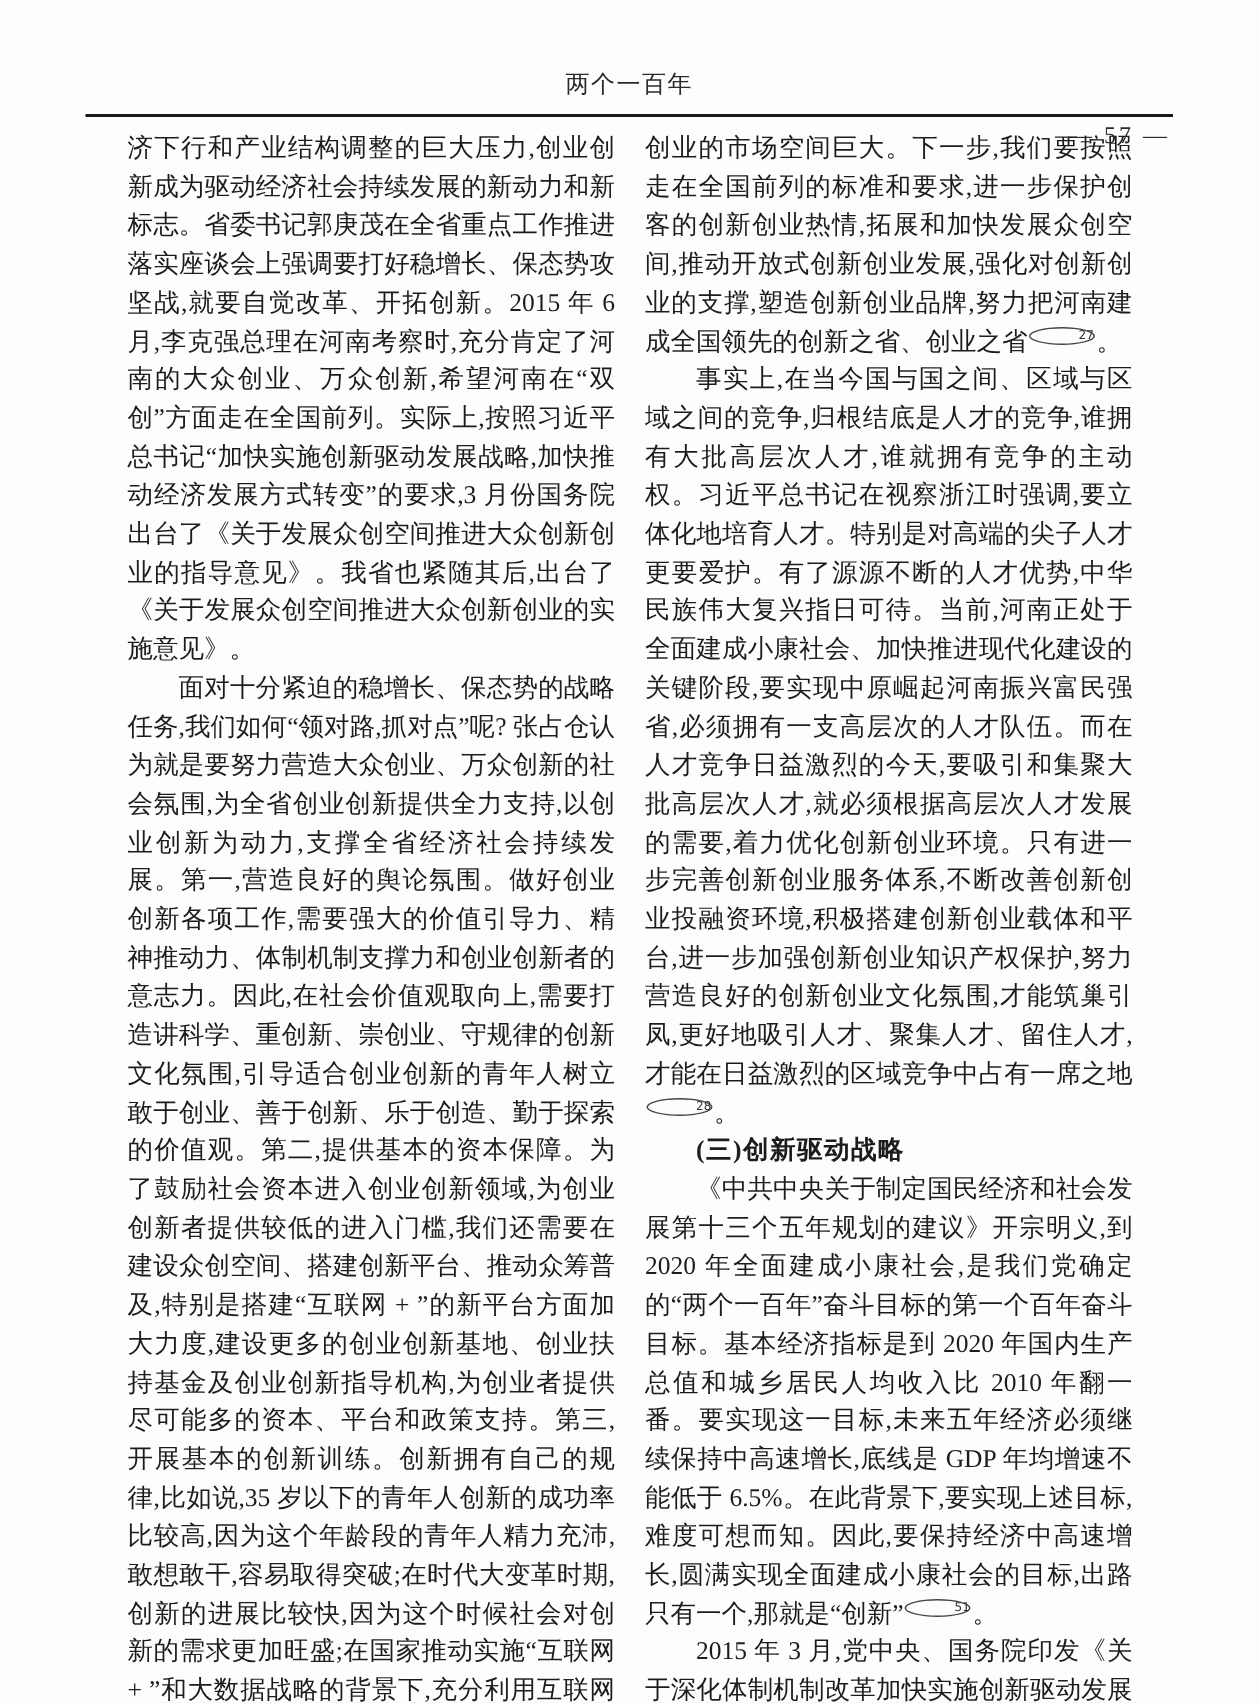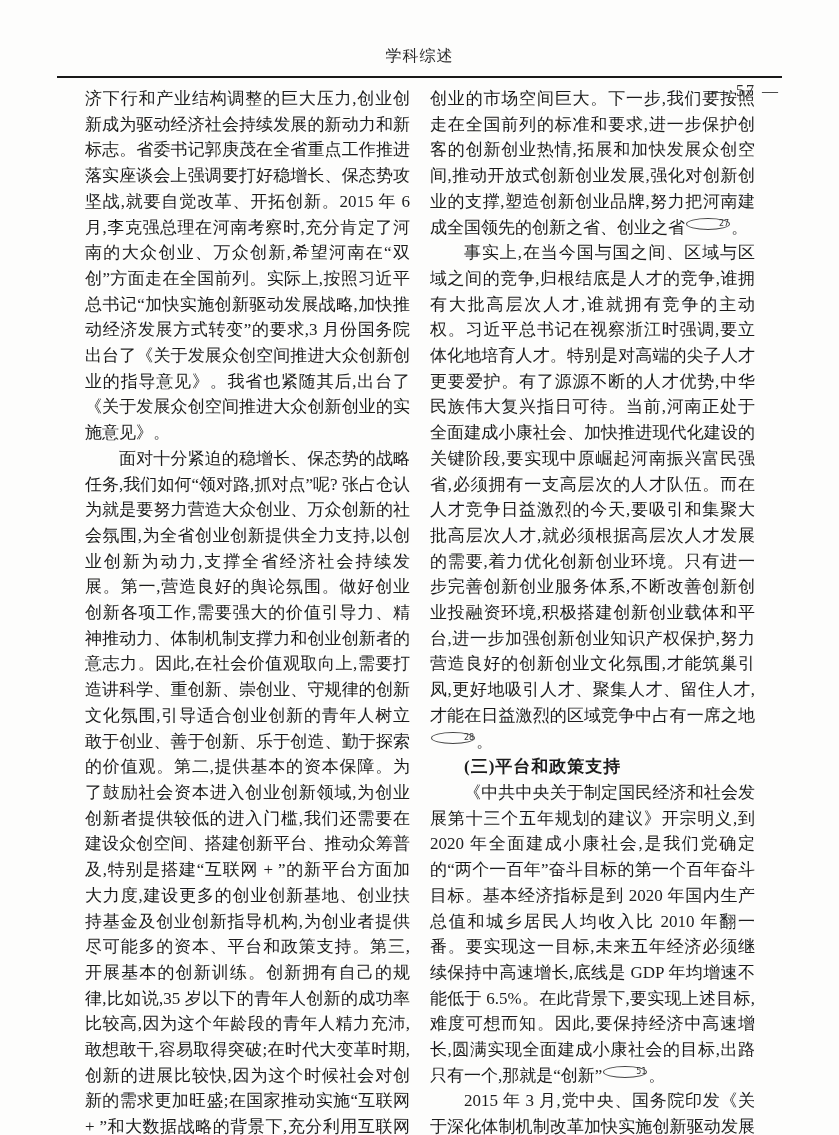--- a/index.html
+++ b/index.html
@@ -77,30 +77,30 @@
     margin: 0 1px;
     color: #333;
     padding-left: 32px;
   }
 </style>
 </head>
 <body>
 
 <div class="page">
   <div class="header">
-    <div class="title">学科综述</div>
+    <div class="title">两个一百年</div>
     <div class="pagenum">— 57 —</div>
   </div>
   <div class="rule"></div>
   <div class="content">
     <div class="col">
         <p class="para body">济下行和产业结构调整的巨大压力,创业创新成为驱动经济社会持续发展的新动力和新标志。省委书记郭庚茂在全省重点工作推进落实座谈会上强调要打好稳增长、保态势攻坚战,就要自觉改革、开拓创新。2015 年 6 月,李克强总理在河南考察时,充分肯定了河南的大众创业、万众创新,希望河南在“双创”方面走在全国前列。实际上,按照习近平总书记“加快实施创新驱动发展战略,加快推动经济发展方式转变”的要求,3 月份国务院出台了《关于发展众创空间推进大众创新创业的指导意见》。我省也紧随其后,出台了《关于发展众创空间推进大众创新创业的实施意见》。</p>
         <p class="para body indent">面对十分紧迫的稳增长、保态势的战略任务,我们如何“领对路,抓对点”呢? 张占仓认为就是要努力营造大众创业、万众创新的社会氛围,为全省创业创新提供全力支持,以创业创新为动力,支撑全省经济社会持续发展。第一,营造良好的舆论氛围。做好创业创新各项工作,需要强大的价值引导力、精神推动力、体制机制支撑力和创业创新者的意志力。因此,在社会价值观取向上,需要打造讲科学、重创新、崇创业、守规律的创新文化氛围,引导适合创业创新的青年人树立敢于创业、善于创新、乐于创造、勤于探索的价值观。第二,提供基本的资本保障。为了鼓励社会资本进入创业创新领域,为创业创新者提供较低的进入门槛,我们还需要在建设众创空间、搭建创新平台、推动众筹普及,特别是搭建“互联网 + ”的新平台方面加大力度,建设更多的创业创新基地、创业扶持基金及创业创新指导机构,为创业者提供尽可能多的资本、平台和政策支持。第三,开展基本的创新训练。创新拥有自己的规律,比如说,35 岁以下的青年人创新的成功率比较高,因为这个年龄段的青年人精力充沛,敢想敢干,容易取得突破;在时代大变革时期,创新的进展比较快,因为这个时候社会对创新的需求更加旺盛;在国家推动实施“互联网 + ”和大数据战略的背景下,充分利用互联网和现代化信息基础设施,创新的成本相对会比较低,起步比较快,成效比较显著等。</p>
       </div>
     <div class="col">
         <p class="para body">创业的市场空间巨大。下一步,我们要按照走在全国前列的标准和要求,进一步保护创客的创新创业热情,拓展和加快发展众创空间,推动开放式创新创业发展,强化对创新创业的支撑,塑造创新创业品牌,努力把河南建成全国领先的创新之省、创业之省<sup class="fn">27</sup>。</p>
         <p class="para body indent">事实上,在当今国与国之间、区域与区域之间的竞争,归根结底是人才的竞争,谁拥有大批高层次人才,谁就拥有竞争的主动权。习近平总书记在视察浙江时强调,要立体化地培育人才。特别是对高端的尖子人才更要爱护。有了源源不断的人才优势,中华民族伟大复兴指日可待。当前,河南正处于全面建成小康社会、加快推进现代化建设的关键阶段,要实现中原崛起河南振兴富民强省,必须拥有一支高层次的人才队伍。而在人才竞争日益激烈的今天,要吸引和集聚大批高层次人才,就必须根据高层次人才发展的需要,着力优化创新创业环境。只有进一步完善创新创业服务体系,不断改善创新创业投融资环境,积极搭建创新创业载体和平台,进一步加强创新创业知识产权保护,努力营造良好的创新创业文化氛围,才能筑巢引凤,更好地吸引人才、聚集人才、留住人才,才能在日益激烈的区域竞争中占有一席之地<sup class="fn">28</sup>。</p>
-        <p class="para heading indent">(三)平台和政策支持</p>
+        <p class="para heading indent">(三)创新驱动战略</p>
         <p class="para body indent">《中共中央关于制定国民经济和社会发展第十三个五年规划的建议》开宗明义,到 2020 年全面建成小康社会,是我们党确定的“两个一百年”奋斗目标的第一个百年奋斗目标。基本经济指标是到 2020 年国内生产总值和城乡居民人均收入比 2010 年翻一番。要实现这一目标,未来五年经济必须继续保持中高速增长,底线是 GDP 年均增速不能低于 6.5%。在此背景下,要实现上述目标,难度可想而知。因此,要保持经济中高速增长,圆满实现全面建成小康社会的目标,出路只有一个,那就是“创新”<sup class="fn">51</sup>。</p>
         <p class="para body indent">2015 年 3 月,党中央、国务院印发《关于深化体制机制改革加快实施创新驱动发展战略的若干意见》,这是我们党面对经济发展新常态下的趋势变化和特点,面对实现“两个一百年”奋斗目标的</p>
       </div>
   </div>
 </div>
 
 </body></html>

